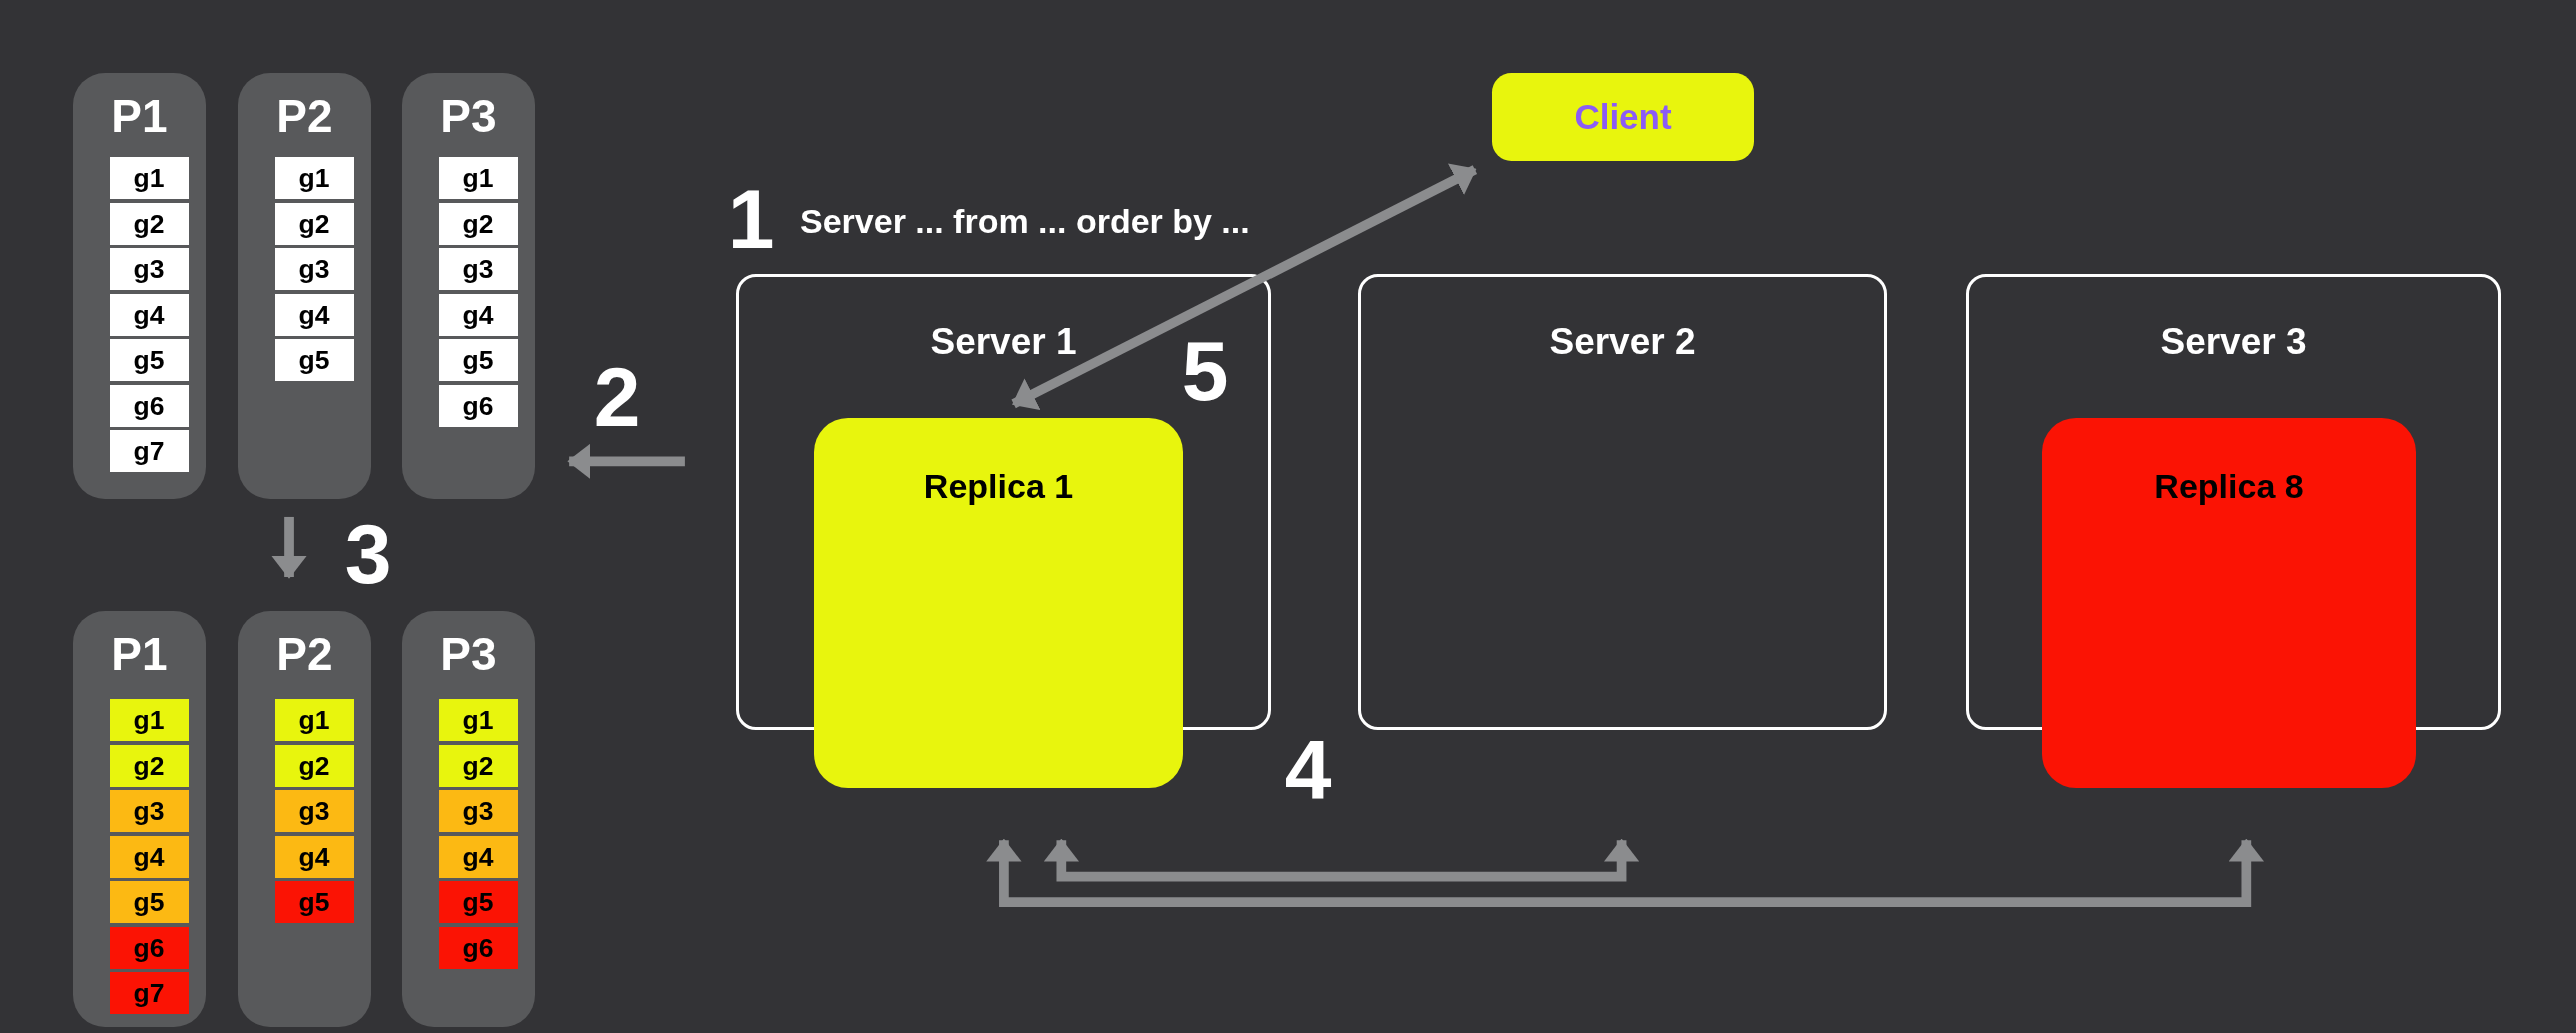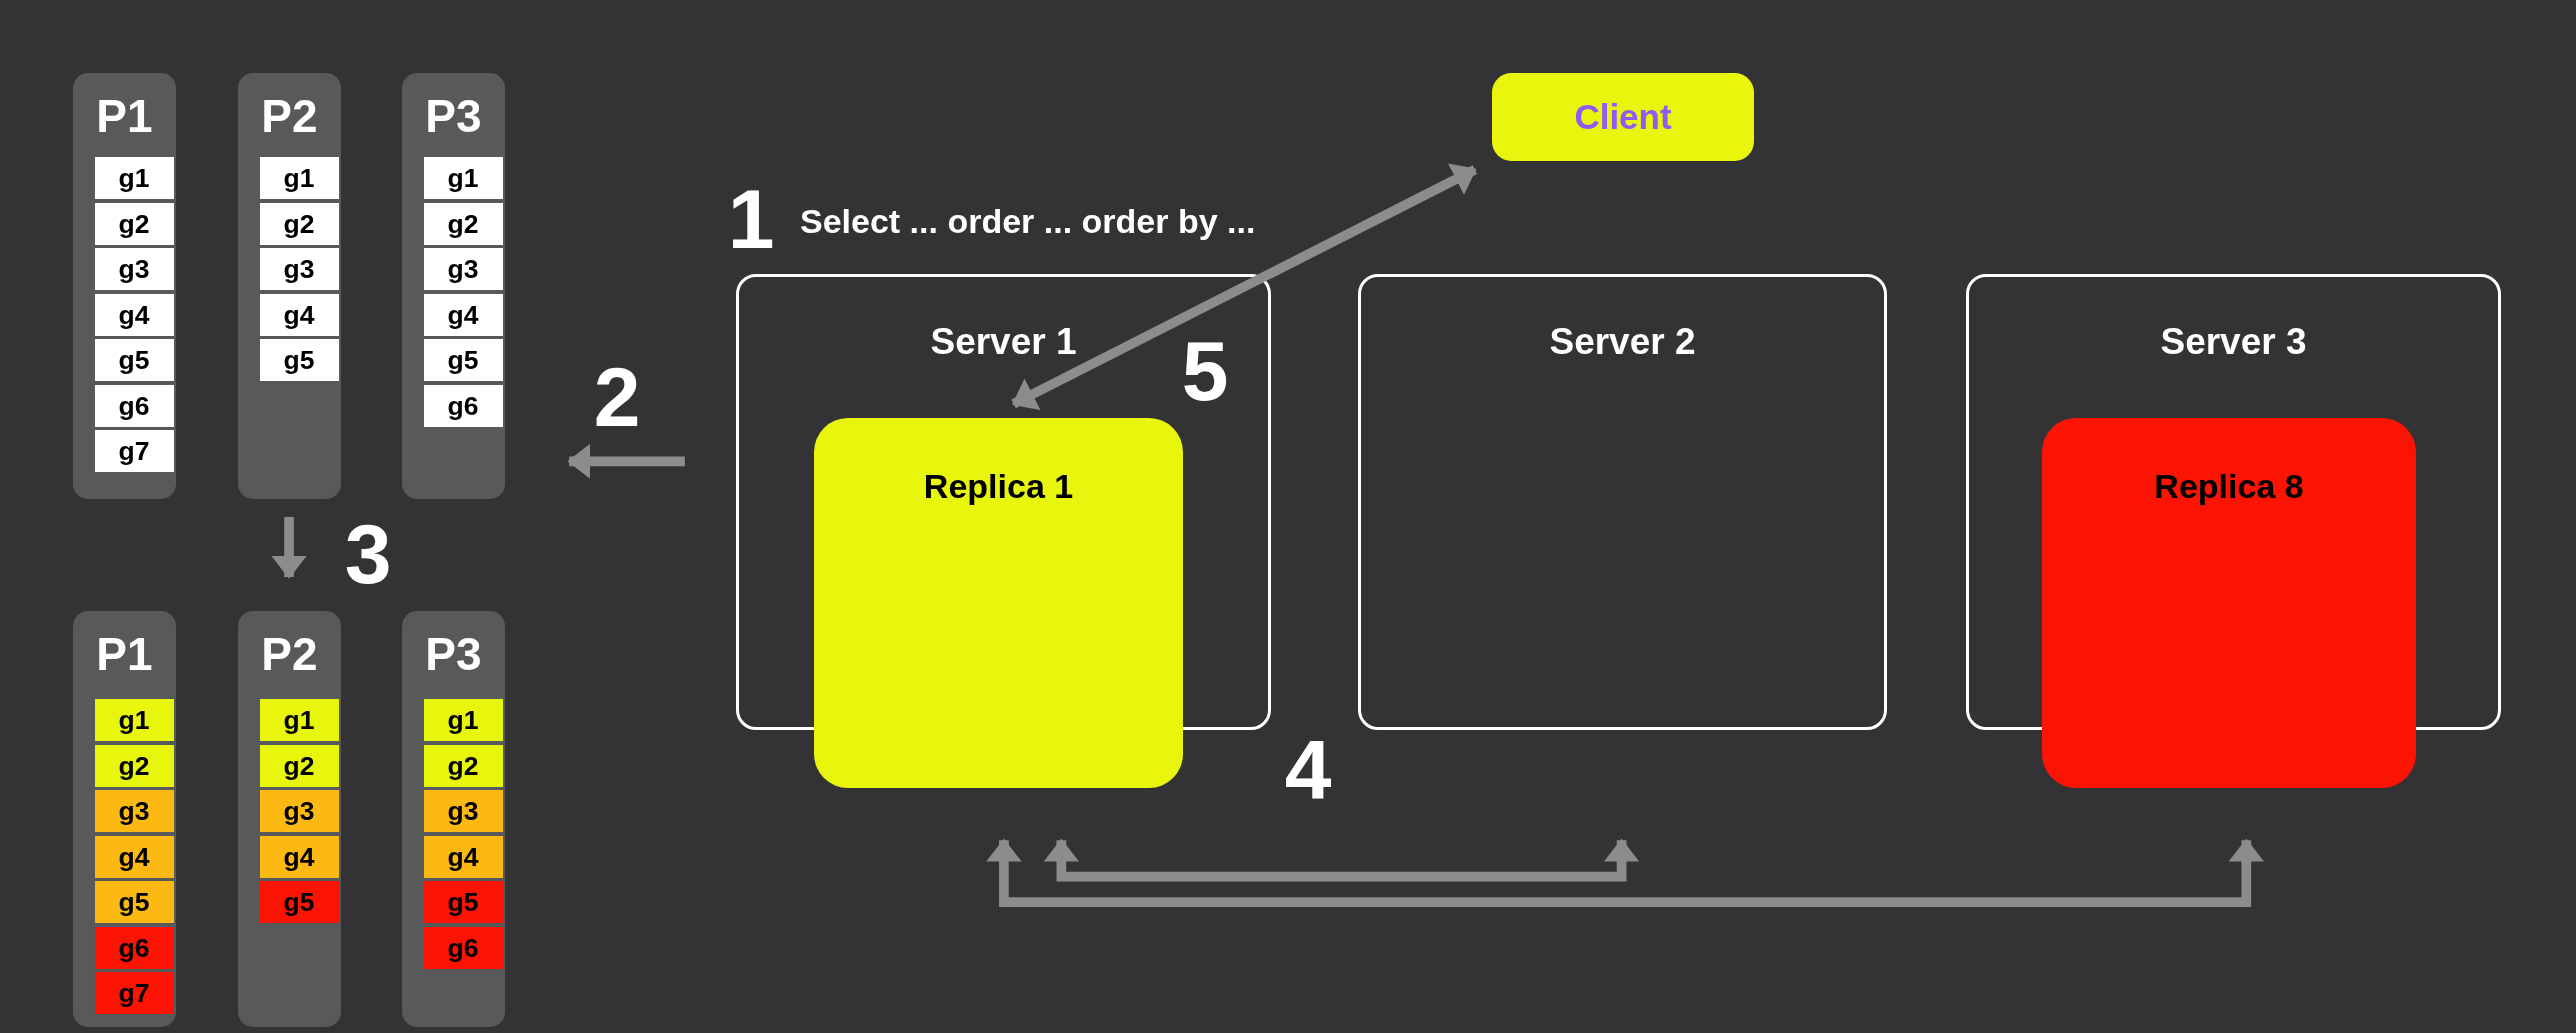--- a/index.html
+++ b/index.html
@@ -4,21 +4,21 @@
 <style>
   html,body{margin:0;padding:0;background:#333336;}
   .canvas{
     position:relative;width:2576px;height:1033px;overflow:hidden;
     background:#333336;
     font-family:"Liberation Sans","DejaVu Sans",sans-serif;
     font-weight:700;
   }
   
   .pcol{
-    position:absolute;width:103px;background:#58595b;border-radius:15px;
+    position:absolute;width:103px;background:#58595b;border-radius:32px;padding-left:30px;
   }
   .ptitle{
     position:absolute;top:16px;left:0;right:0;text-align:center;
     color:#ffffff;font-size:46px;line-height:55px;
   }
   .rows{position:absolute;left:0;right:0;margin-left:19px;}
   .prow{
     width:79px;height:42px;margin:0 auto 3.5px auto;text-align:center;
     color:#000000;font-size:26.5px;line-height:42px;background:#ffffff;
   }
@@ -141,21 +141,21 @@
   <div class="server" style="left:1358px;width:529px">
     <div class="server-title">Server 2</div>
   </div>
 
   <div class="server" style="left:1966px;width:535px">
     <div class="server-title">Server 3</div>
     <div class="replica" style="left: 73px; width: 374px; background: rgb(251, 19, 4);">Replica 8</div>
   </div>
 
   <div class="bignum" style="left:698px;top:177px">1</div>
-  <div class="query">Select ... order ... order by ...</div>
+  <div class="query">Server ... from ... order by ...</div>
   <div class="bignum" style="left:564px;top:355px">2</div>
   <div class="bignum" style="left:315px;top:512px">3</div>
   <div class="bignum" style="left:1255px;top:728px">4</div>
   <div class="bignum" style="left:1152px;top:329px">5</div>
 
   <svg class="arrows" width="2576" height="1033" viewBox="0 0 2915 1169">
     <defs>
       <marker id="ah" viewBox="0 0 26 40" refX="24" refY="20" markerWidth="26" markerHeight="40" markerUnits="userSpaceOnUse" orient="auto-start-reverse">
         <path d="M0,0 L26,20 L0,40 Z" fill="#8b8c8e"></path>
       </marker>

